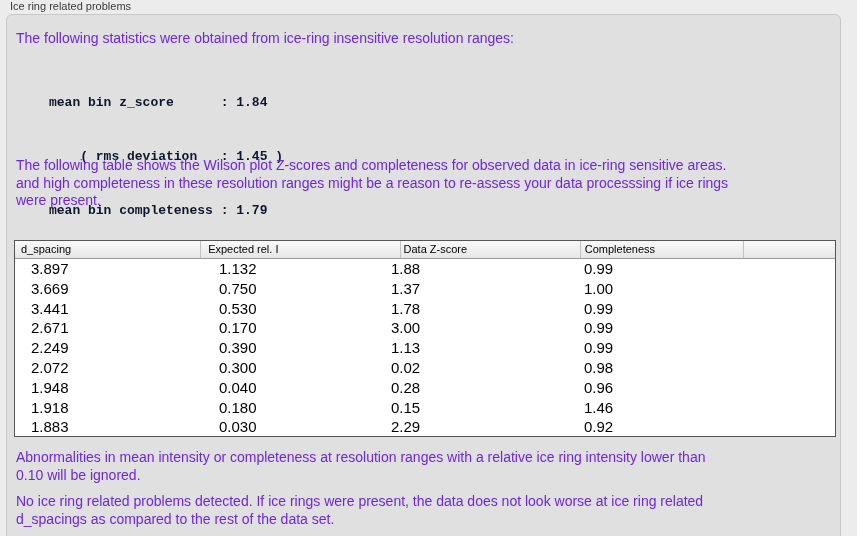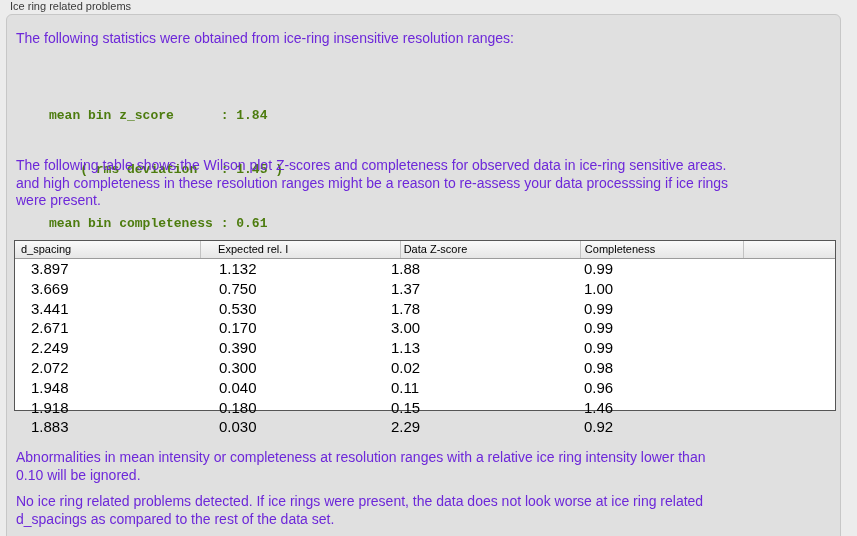--- a/index.html
+++ b/index.html
@@ -30,34 +30,34 @@
     height: 540px; 
     background: #e0e0e0;
     border: 1px solid #c7c7c7;
     border-radius: 6px;
     box-sizing: border-box;
   }
 
   .body-text { font-size: 14px; color: #6d28d9; line-height: 17.6px; }
 
   .p-intro       { position: absolute; left: 9px;  top: 15px;  }
-  .stats-block   { position: absolute; left: 42px; top: 56px;
+  .stats-block   { position: absolute; left: 42px; top: 43px;
                    font-family: "Liberation Mono", monospace;
                    font-size: 13px; font-weight: bold;
-                   line-height: 18px; white-space: pre; color: #4d7c0f; }
+                   line-height: 18px; white-space: pre; color: #0f172a; }
   .p-description { position: absolute; left: 9px;  top: 142px; }
   .p-note        { position: absolute; left: 9px;  top: 434px; }
   .p-conclusion  { position: absolute; left: 9px;  top: 478px; }
 
   .ice-table {
     position: absolute;
     left: 7px;
     top: 225px;
     width: 822px;
-    height: 171px;
+    height: 197px;
     background: #ffffff;
     border: 1px solid #555555;
     box-sizing: border-box;
   }
   .thead {
     display: flex;
     height: 18px;
     background: linear-gradient(#f9f9f9, #e6e6e6);
     border-bottom: 1px solid #9b9b9b;
     box-sizing: border-box;
@@ -81,21 +81,21 @@
     white-space: nowrap;
   }
   
   .w0 { width: 190px; }
   .w1 { width: 183px; }
   .w2 { width: 185px; }
   .w3 { width: 168px; }
   .w4 { width: 94px;  }
   
   .hcell.w0 { padding-left: 6px; }
-  .hcell.w1 { padding-left: 17px; }
+  .hcell.w1 { padding-left: 7px; }
   .hcell.w2 { padding-left: 3px; margin-left: 21px; }
   .hcell.w3 { padding-left: 4px; }
   
   .tcell.w0 { padding-left: 16px; }
   .tcell.w1 { padding-left: 14px; }
   .tcell.w2 { padding-left: 3px;  }
   .tcell.w3 { padding-left: 11px; }
 </style>
 </head>
 <body>
@@ -106,21 +106,21 @@
 
   <div class="panel">
 
     <div class="body-text p-intro">
       <div>The following statistics were obtained from ice-ring insensitive resolution ranges:</div>
     </div>
 
     <div class="stats-block">
       <div>mean bin z_score      : 1.84</div>
       <div>    ( rms deviation   : 1.45 )</div>
-      <div>mean bin completeness : 0.61</div>
+      <div>mean bin completeness : 1.79</div>
       <div>    ( rms deviation   : 0.04 )</div>
     </div>
 
     <div class="body-text p-description">
       <div>The following table shows the Wilson plot Z-scores and completeness for observed data in ice-ring sensitive areas.</div>
       <div>and high completeness in these resolution ranges might be a reason to re-assess your data processsing if ice rings</div>
       <div>were present.</div>
     </div>
 
     <div class="ice-table">
@@ -170,21 +170,21 @@
           <div class="trow">
             <div class="tcell w0">2.072</div>
             <div class="tcell w1">0.300</div>
             <div class="tcell w2">0.02</div>
             <div class="tcell w3">0.98</div>
             <div class="tcell w4"></div>
           </div>
           <div class="trow">
             <div class="tcell w0">1.948</div>
             <div class="tcell w1">0.040</div>
-            <div class="tcell w2">0.11</div>
+            <div class="tcell w2">0.28</div>
             <div class="tcell w3">0.96</div>
             <div class="tcell w4"></div>
           </div>
           <div class="trow">
             <div class="tcell w0">1.918</div>
             <div class="tcell w1">0.180</div>
             <div class="tcell w2">0.15</div>
             <div class="tcell w3">1.46</div>
             <div class="tcell w4"></div>
           </div>

